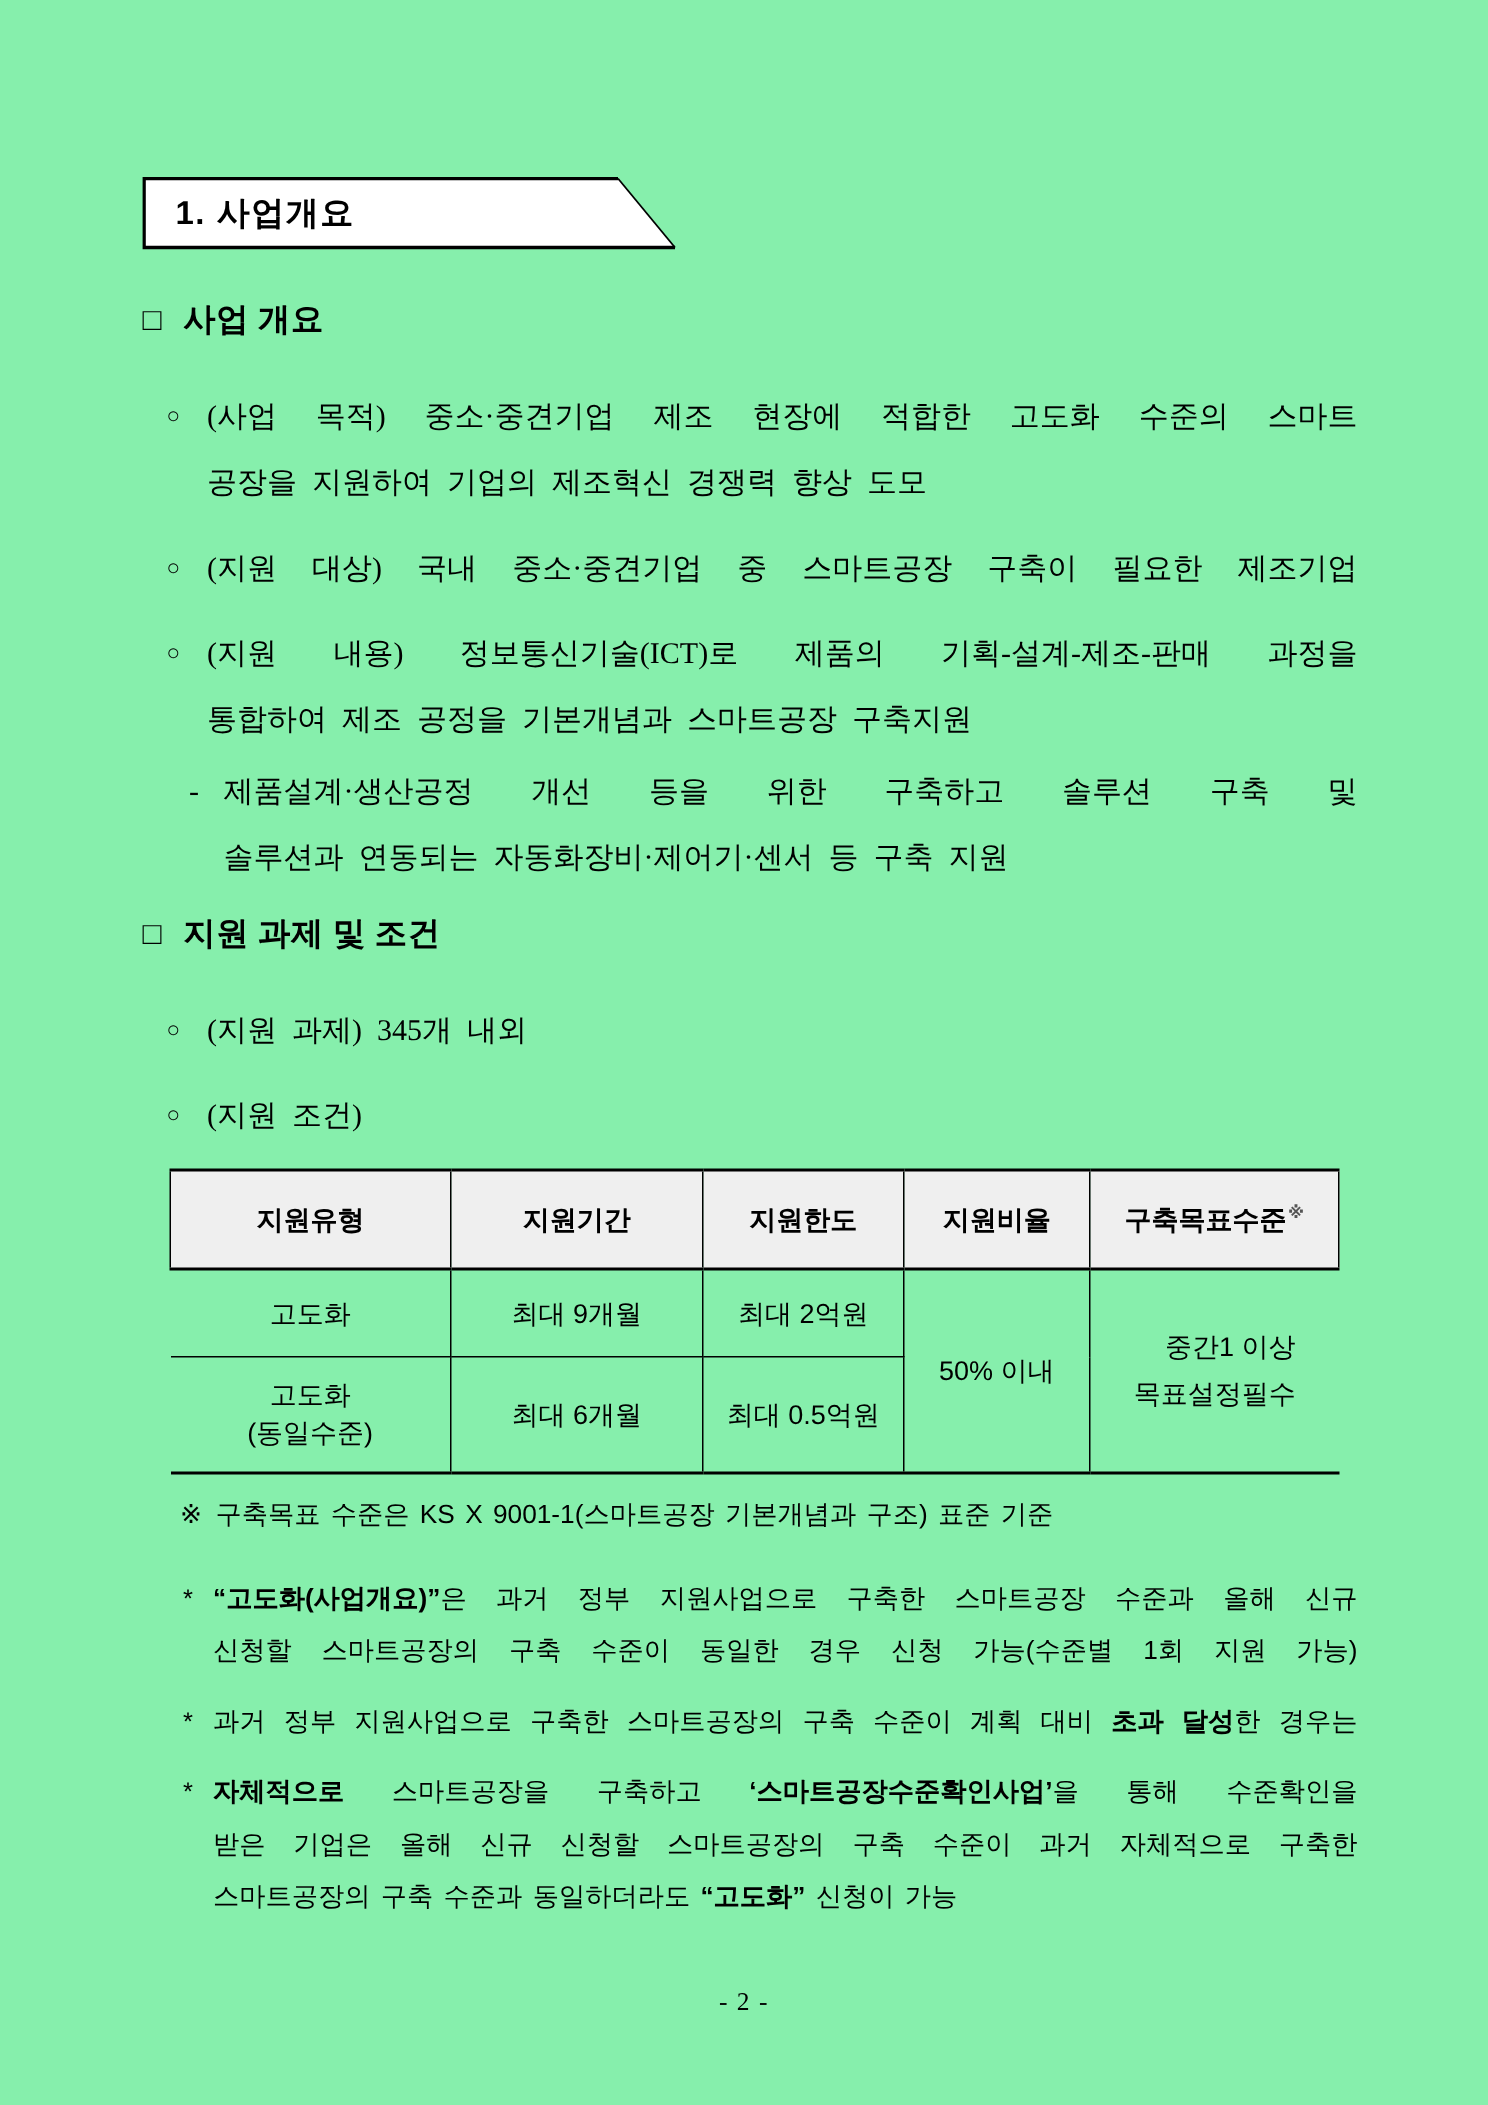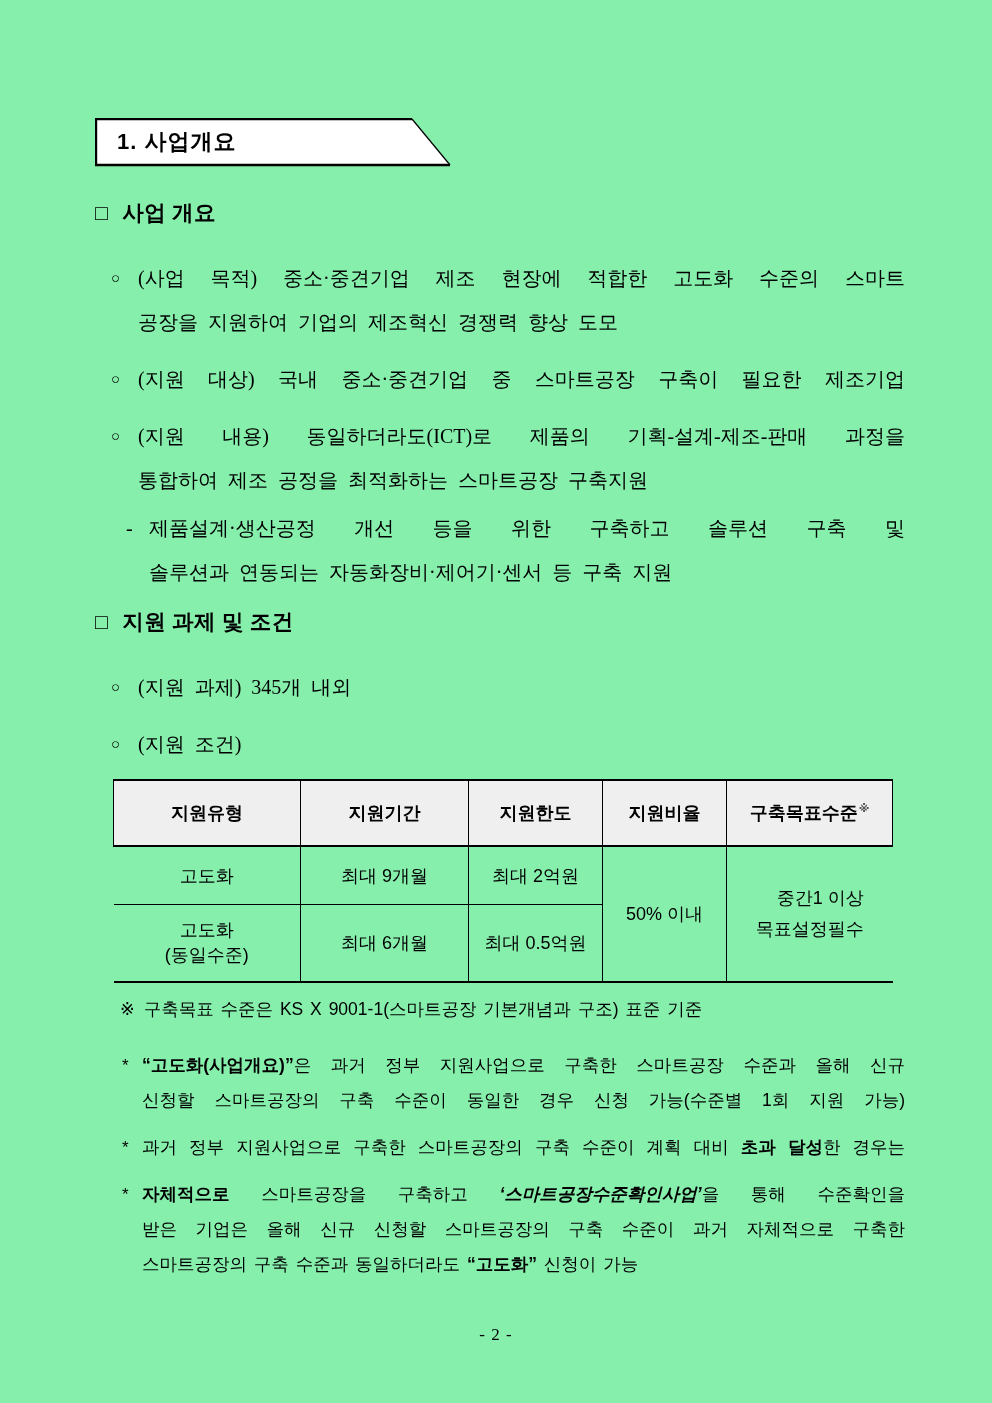--- a/index.html
+++ b/index.html
@@ -126,22 +126,22 @@
     <div class="bullet">
       <span class="marker">○</span>
       <div class="btext">
         <div class="jline">(지원 대상) 국내 중소·중견기업 중 스마트공장 구축이 필요한 제조기업</div>
       </div>
     </div>
 
     <div class="bullet tight">
       <span class="marker">○</span>
       <div class="btext">
-        <div class="jline">(지원 내용) 동일하더라도(ICT)로 제품의 기획-설계-제조-판매 과정을</div>
-        <div>통합하여 제조 공정을 최적화하는 스마트공장 구축지원</div>
+        <div class="jline">(지원 내용) 정보통신기술(ICT)로 제품의 기획-설계-제조-판매 과정을</div>
+        <div>통합하여 제조 공정을 기본개념과 스마트공장 구축지원</div>
       </div>
     </div>
 
     <div class="bullet sub">
       <span class="marker">-</span>
       <div class="btext">
         <div class="jline">제품설계·생산공정 개선 등을 위한 구축하고 솔루션 구축 및</div>
         <div>솔루션과 연동되는 자동화장비·제어기·센서 등 구축 지원</div>
       </div>
     </div>
@@ -226,21 +226,21 @@
     <div class="fn">
       <span class="marker">*</span>
       <div class="ftext">
         <div class="jline"><span>과거 정부 지원사업으로 구축한 스마트공장의 구축 수준이 계획 대비 </span><span style="font-weight: bold;">초과 달성</span><span>한 경우는</span></div>
       </div>
     </div>
 
     <div class="fn">
       <span class="marker">*</span>
       <div class="ftext">
-        <div class="jline"><span style="font-weight: bold;">자체적으로</span><span> 스마트공장을 구축하고 </span><span style="font-weight: bold; font-style: italic;">‘스마트공장수준확인사업’</span><span>을 통해 수준확인을</span></div>
+        <div class="jline"><span style="font-weight: bold;">자체적으로</span><span> 스마트공장을 구축하고 </span><span style="font-weight: bold;">‘스마트공장수준확인사업’</span><span>을 통해 수준확인을</span></div>
         <div class="jline"><span>받은 기업은 올해 신규 신청할 스마트공장의 구축 수준이 과거 자체적으로 구축한</span></div>
         <div><span>스마트공장의 구축 수준과 동일하더라도 </span><span style="font-weight: bold;">“고도화”</span><span> 신청이 가능</span></div>
       </div>
     </div>
 
   </div>
 
   <div class="page-num">- 2 -</div>
 </div>
 

